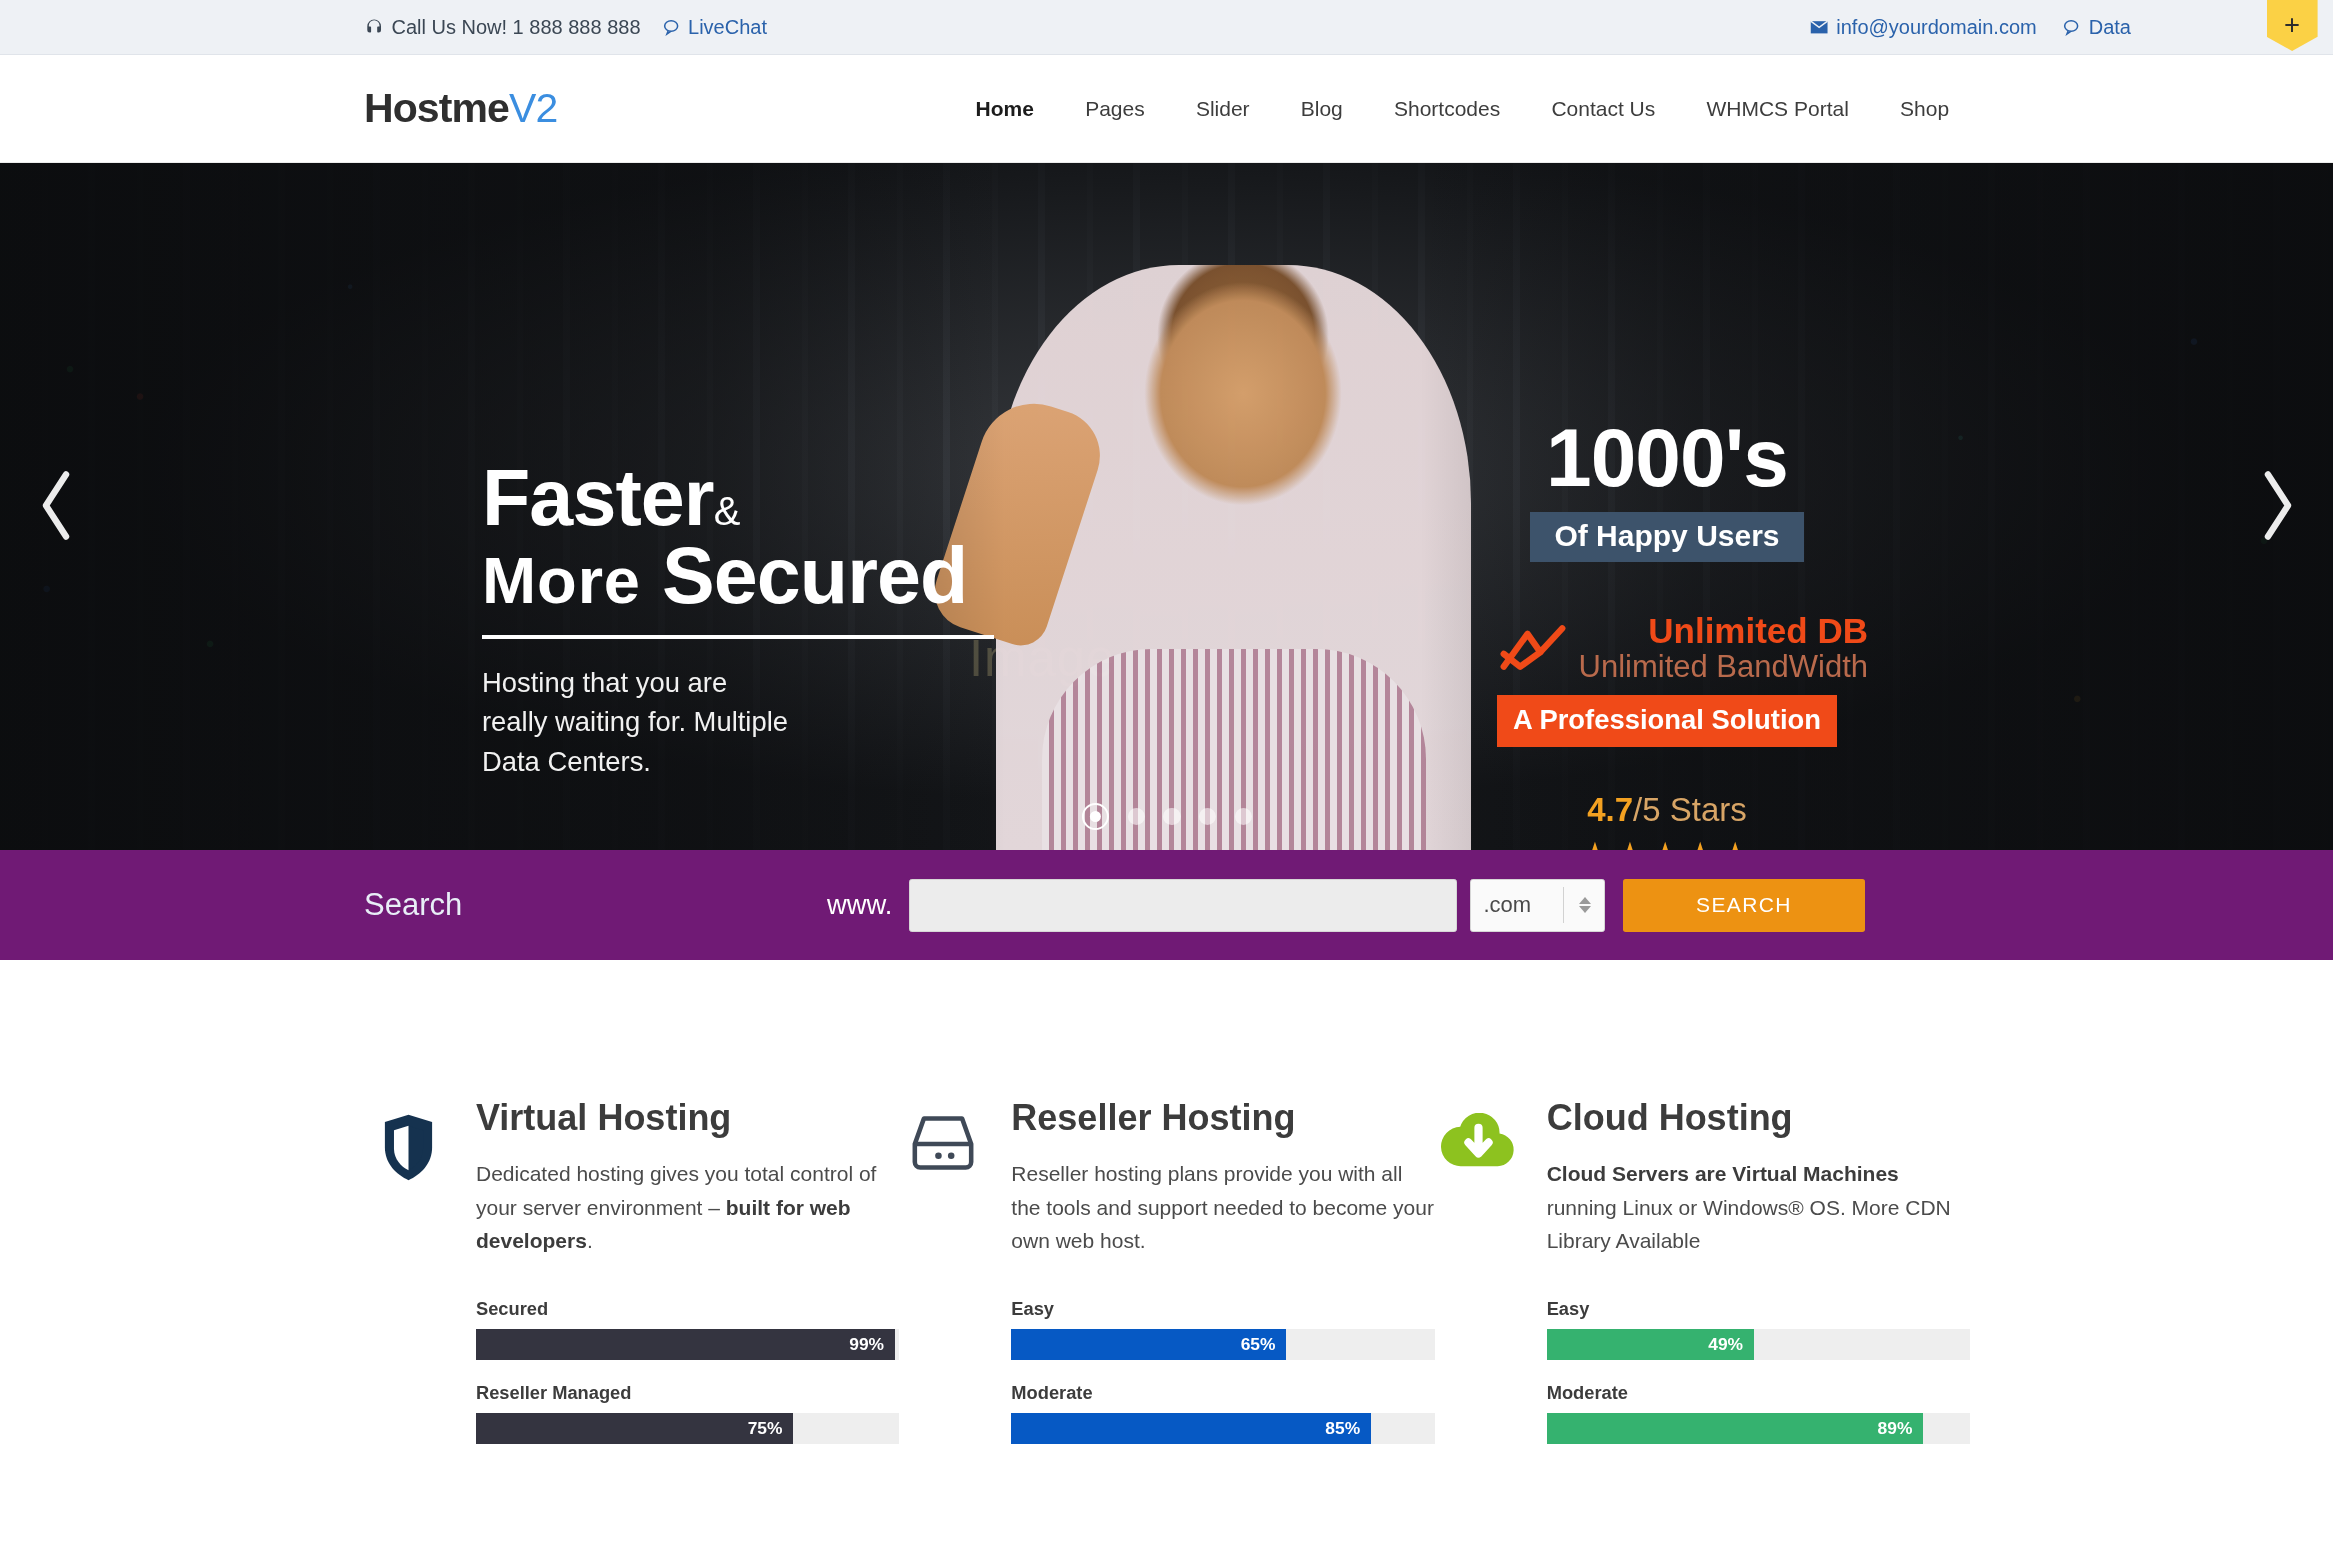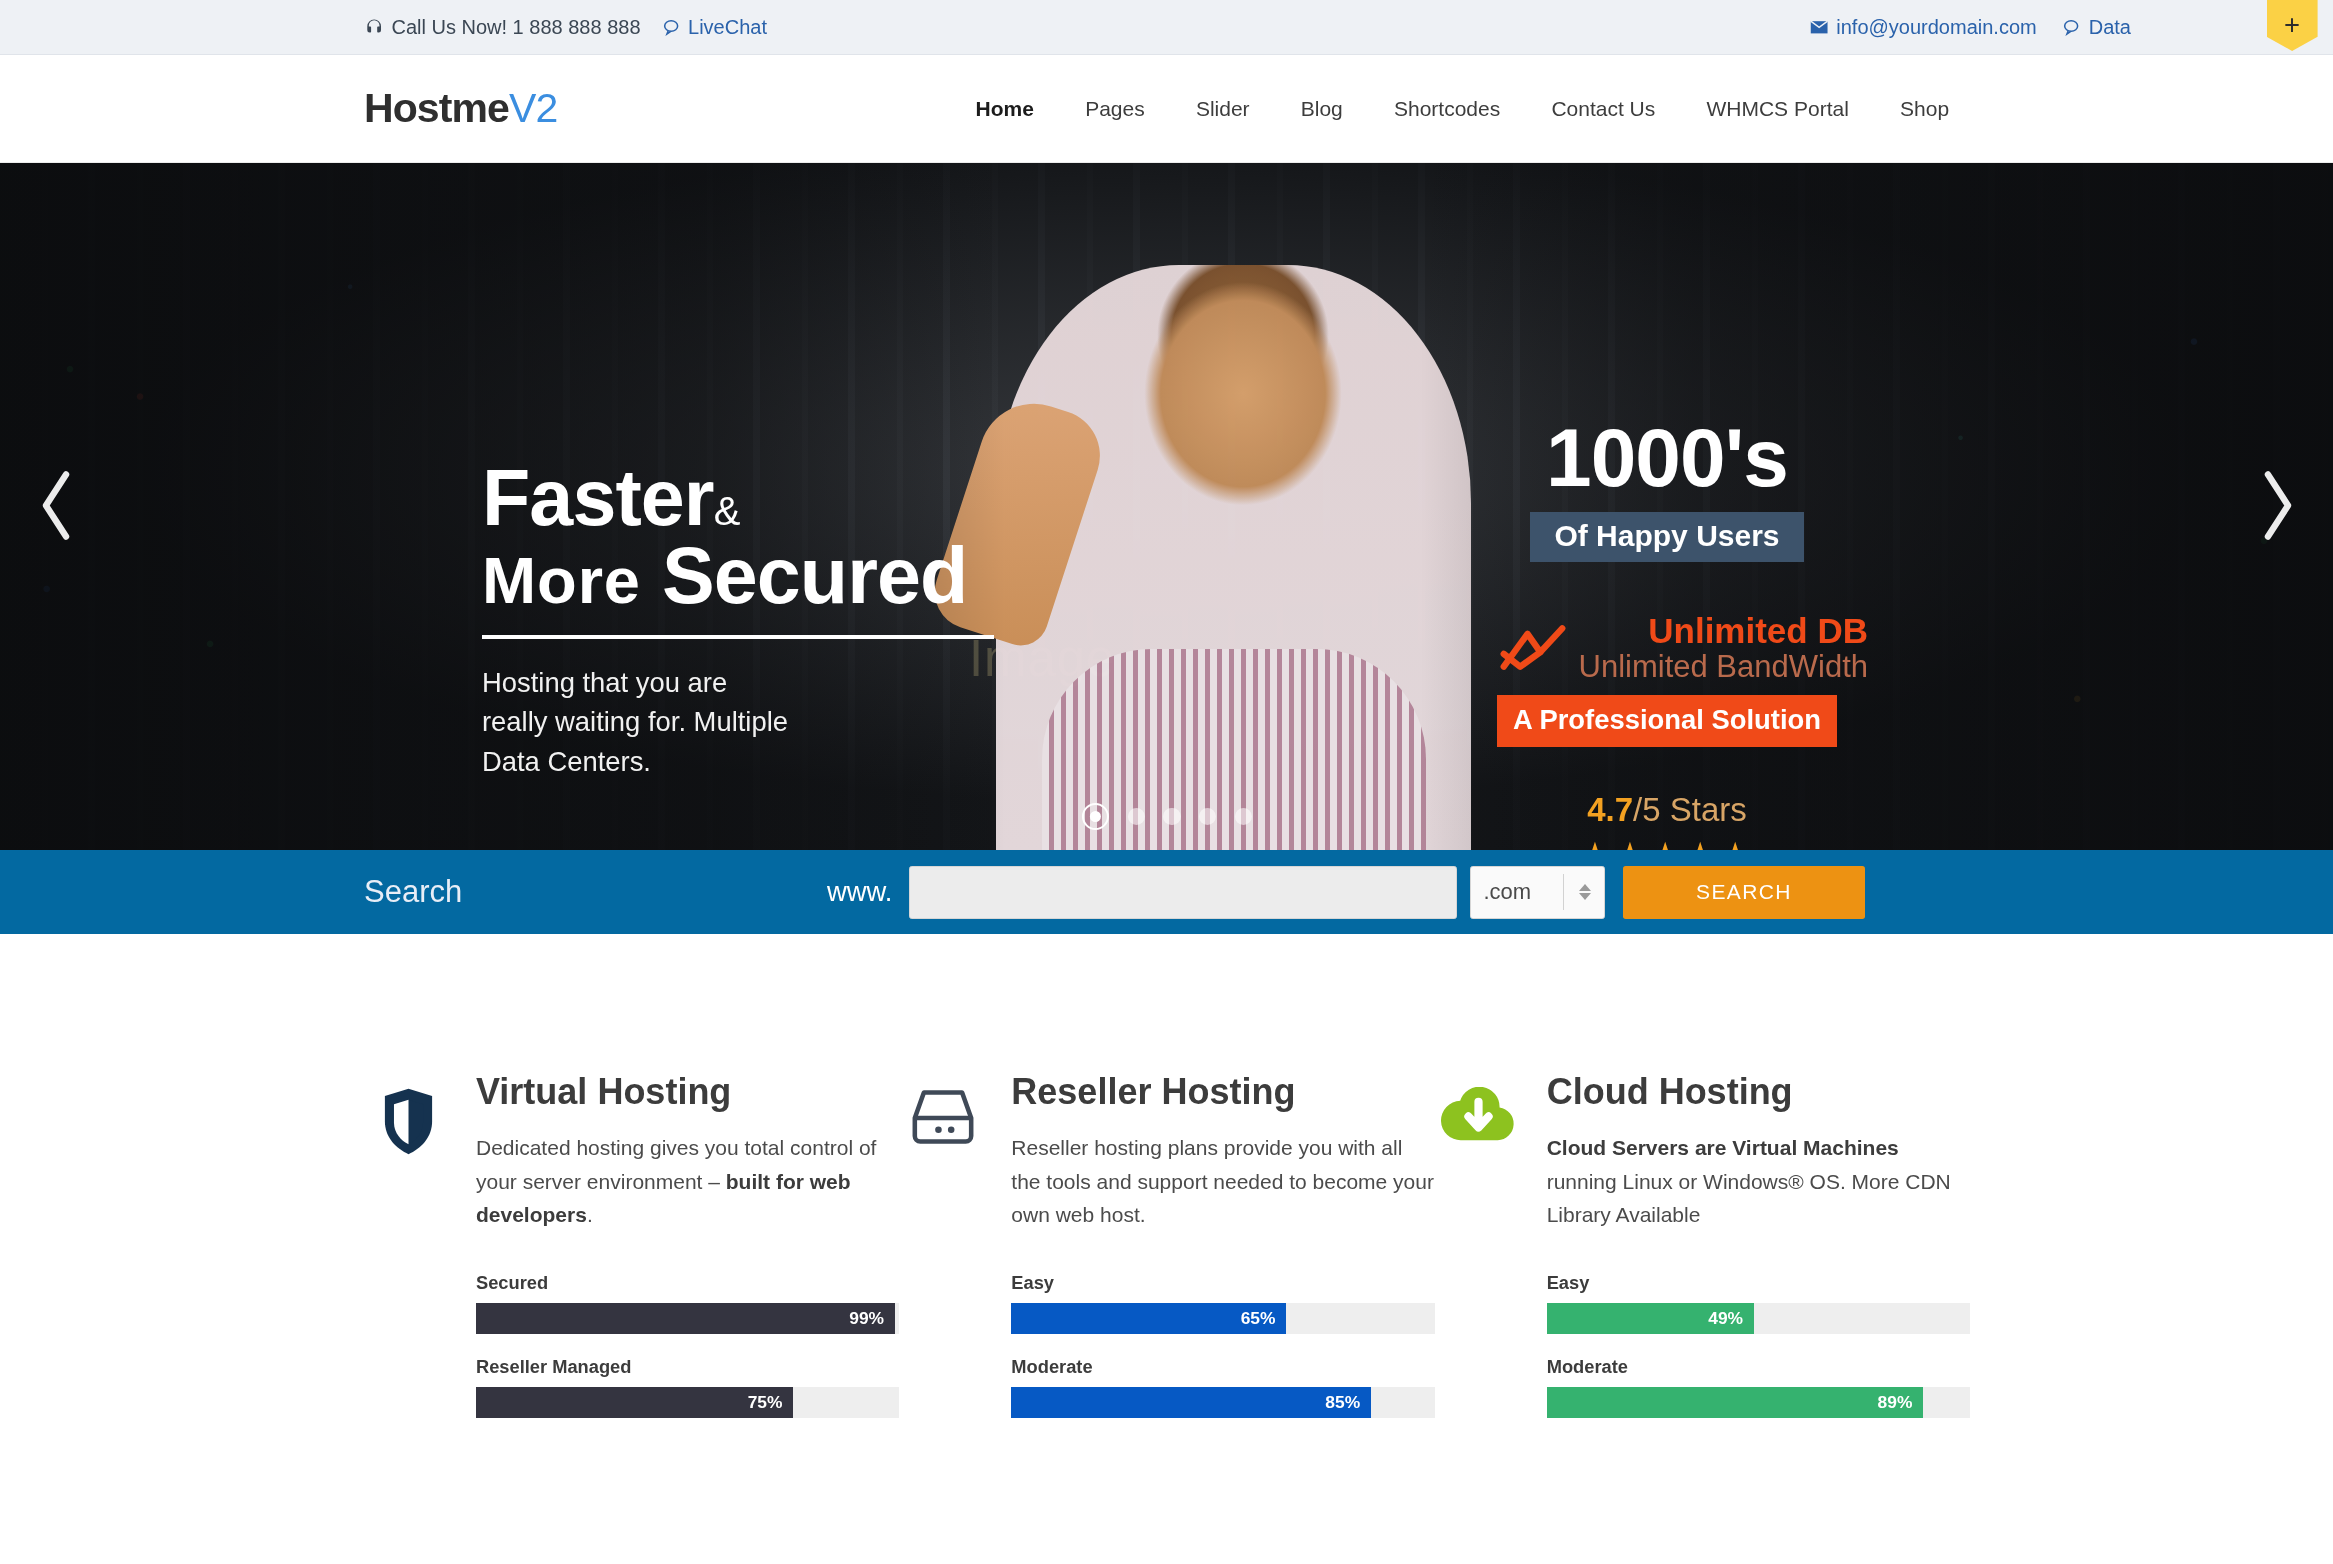--- a/index.html
+++ b/index.html
@@ -178,21 +178,21 @@
   }
   .dot { width: 17.4px; height: 17.4px; border-radius: 50%; background: rgba(255,255,255,.55); cursor: pointer; }
   .dot.active {
     width: 27.4px; height: 27.4px; background: transparent;
     border: 2.7px solid #fff; display: flex; align-items: center; justify-content: center;
   }
   .dot.active i { width: 11px; height: 11px; border-radius: 50%; background: #fff; display: block; }
 
   
   .searchbar {
-    height: 84px; background: #0369a1;
+    height: 110px; background: #701a75;
     display: flex; align-items: center; position: relative;
   }
   .sb-title { position: absolute; left: 364px; font-size: 31px; color: #e8eef7; font-weight: 300; }
   .sb-form { position: absolute; left: 827px; display: flex; align-items: center; gap: 0; }
   .sb-www { font-size: 27.4px; color: #fff; font-weight: 300; margin-right: 16.4px; }
   .sb-input {
     width: 548px; height: 53px; background: #ececec;
     border: 0.9px solid #d6d6d6; border-radius: 2.7px;
     font-size: 20px; padding: 0 12.8px; outline: none;
     font-family: "Liberation Sans", sans-serif;

